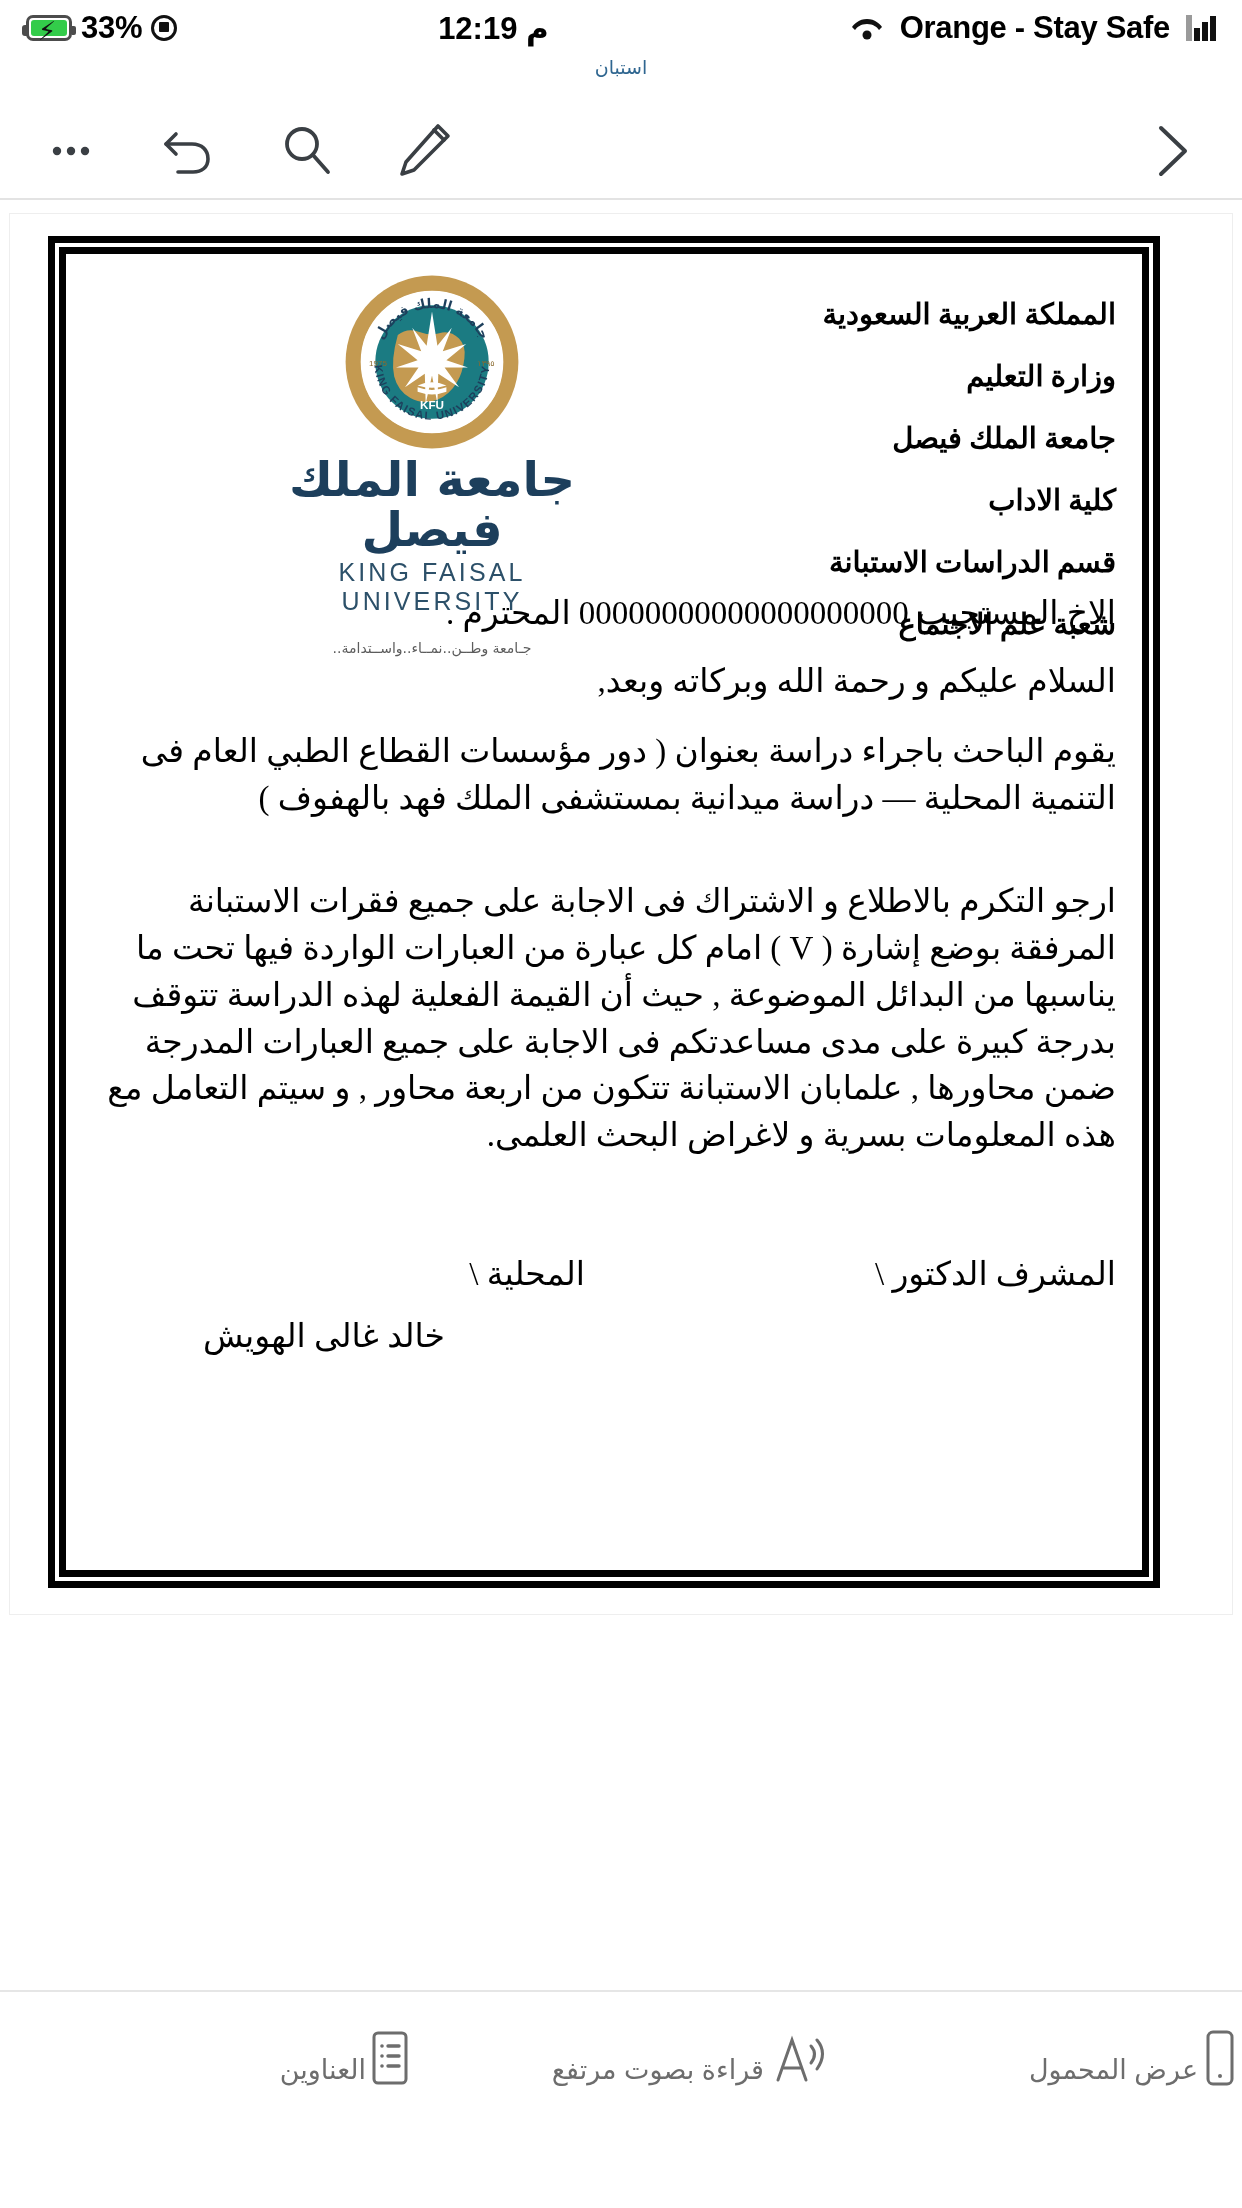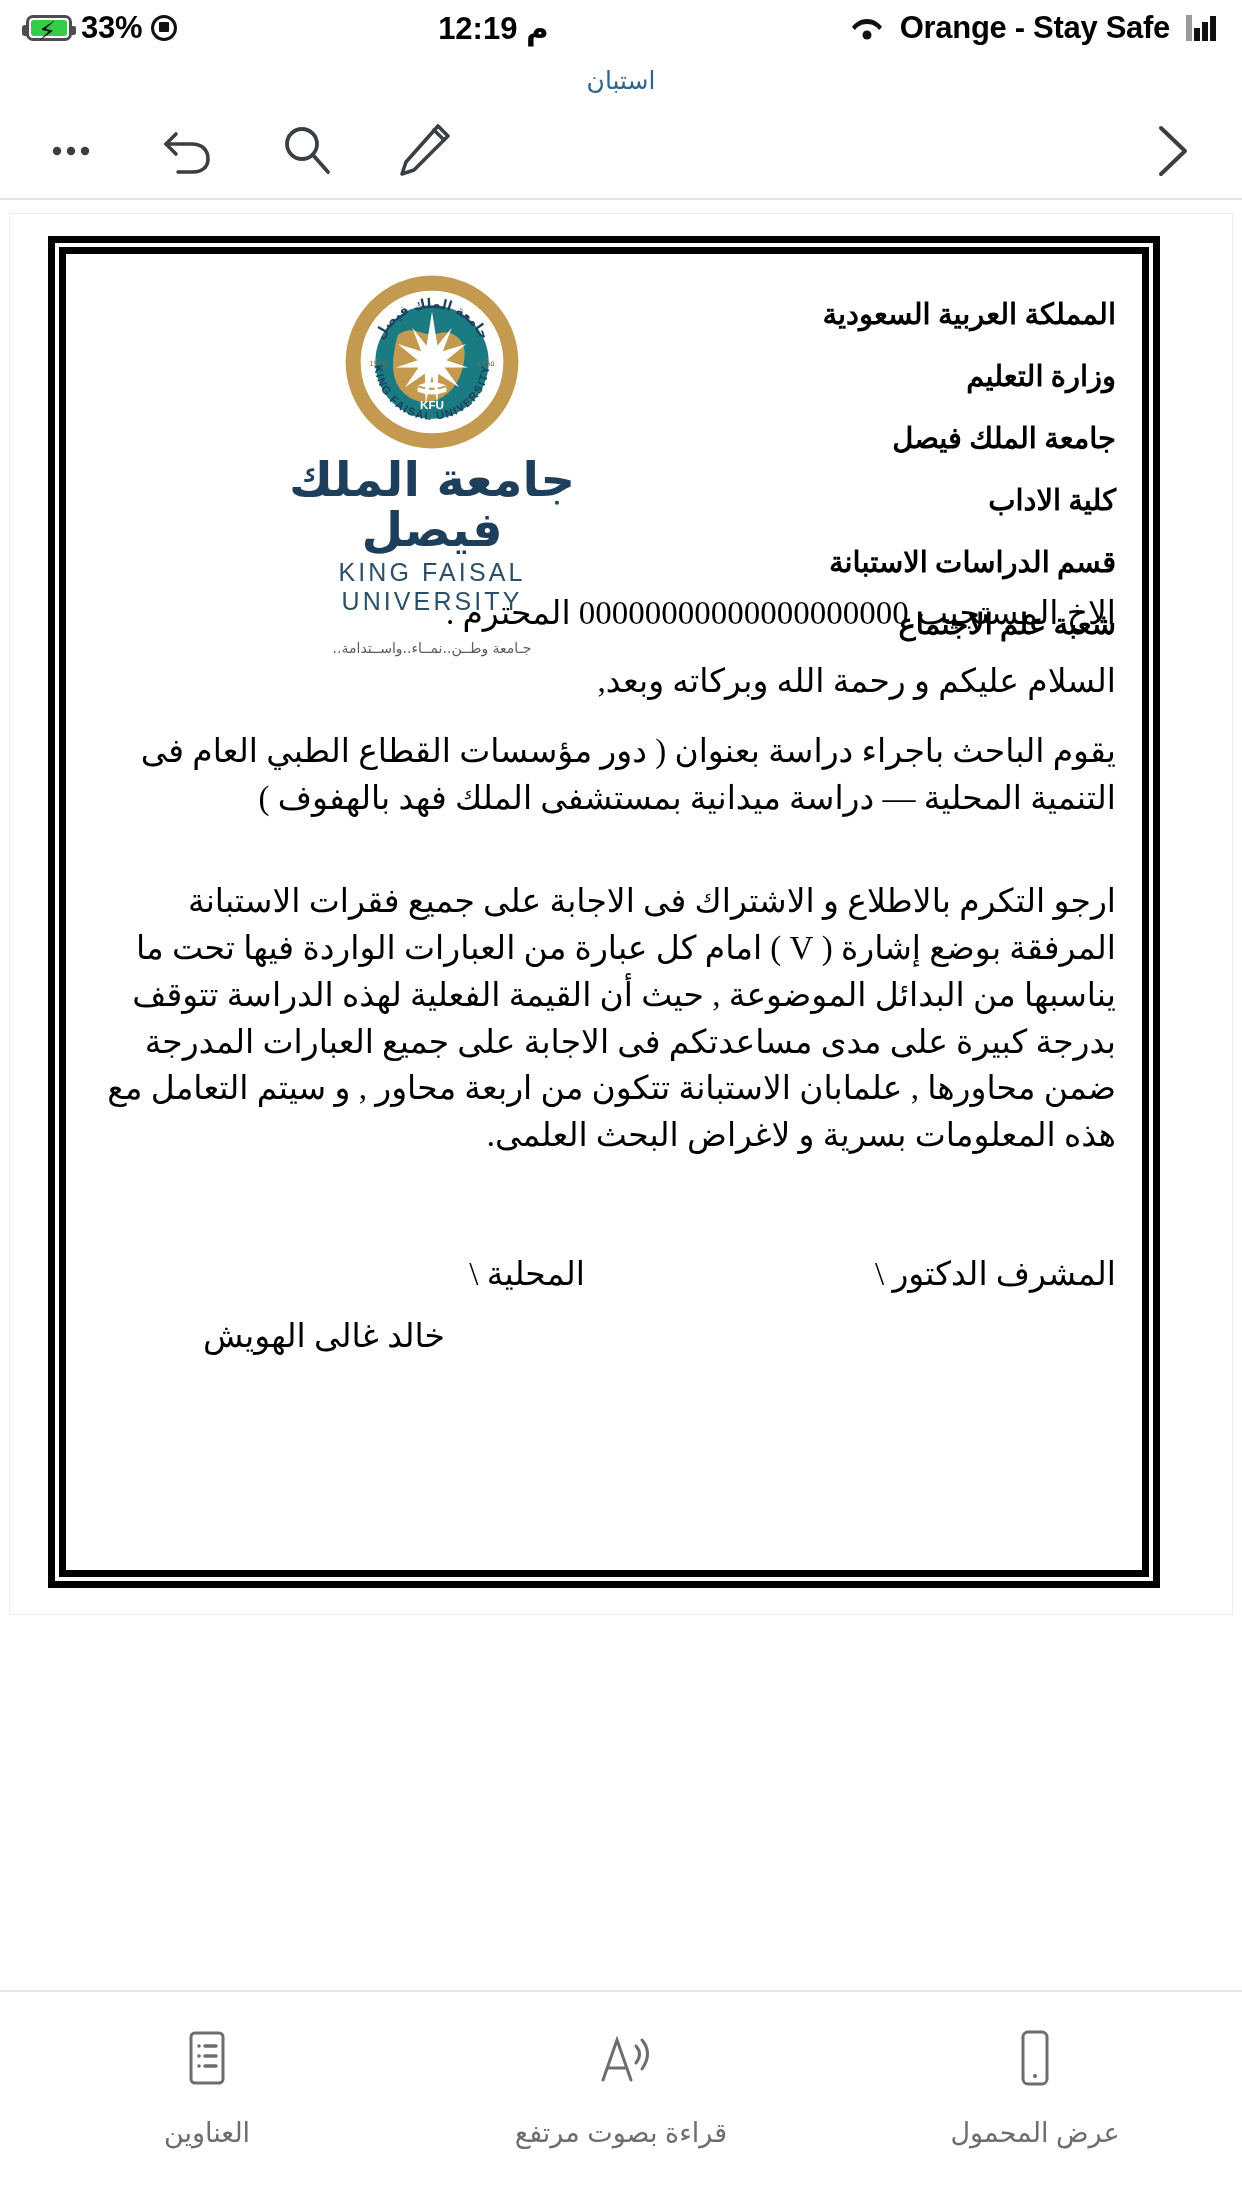--- a/index.html
+++ b/index.html
@@ -119,23 +119,23 @@
   .signal i { display:block; width:6px; background:#111; }
   .signal i.s0 { height: 26px; background:#9a9a9a; }
   .signal i.s1 { height: 13px; }
   .signal i.s2 { height: 19px; }
   .signal i.s3 { height: 25px; }
 
   
   .doc-title-bar {
     height: 48px;
     display: flex;
-    align-items: center;
+    align-items: flex-start;
     justify-content: center;
-    font-size: 25px;
+    font-size: 19px;
     color: #2f6690;
     direction: rtl;
   }
 
   
   .toolbar {
     height: 96px;
     display: flex;
     align-items: center;
     padding: 0 38px;
@@ -288,21 +288,21 @@
     border-top: 2px solid #e6e6e6;
     background: #fff;
     display: flex;
     flex-direction: row-reverse;
     align-items: flex-start;
     box-sizing: border-box;
   }
   .bb-item {
     flex: 1 1 0;
     display: flex;
-    flex-direction: column;
+    flex-direction: row;
     align-items: center;
     padding-top: 36px;
     color: #6d6d6d;
     font-size: 27px;
     direction: rtl;
   }
   .bb-ico { height: 64px; display:flex; align-items:center; justify-content:center; }
   .bb-label { margin-top: 22px; text-align: center; line-height: 1.45; }
 
   .watermark {

